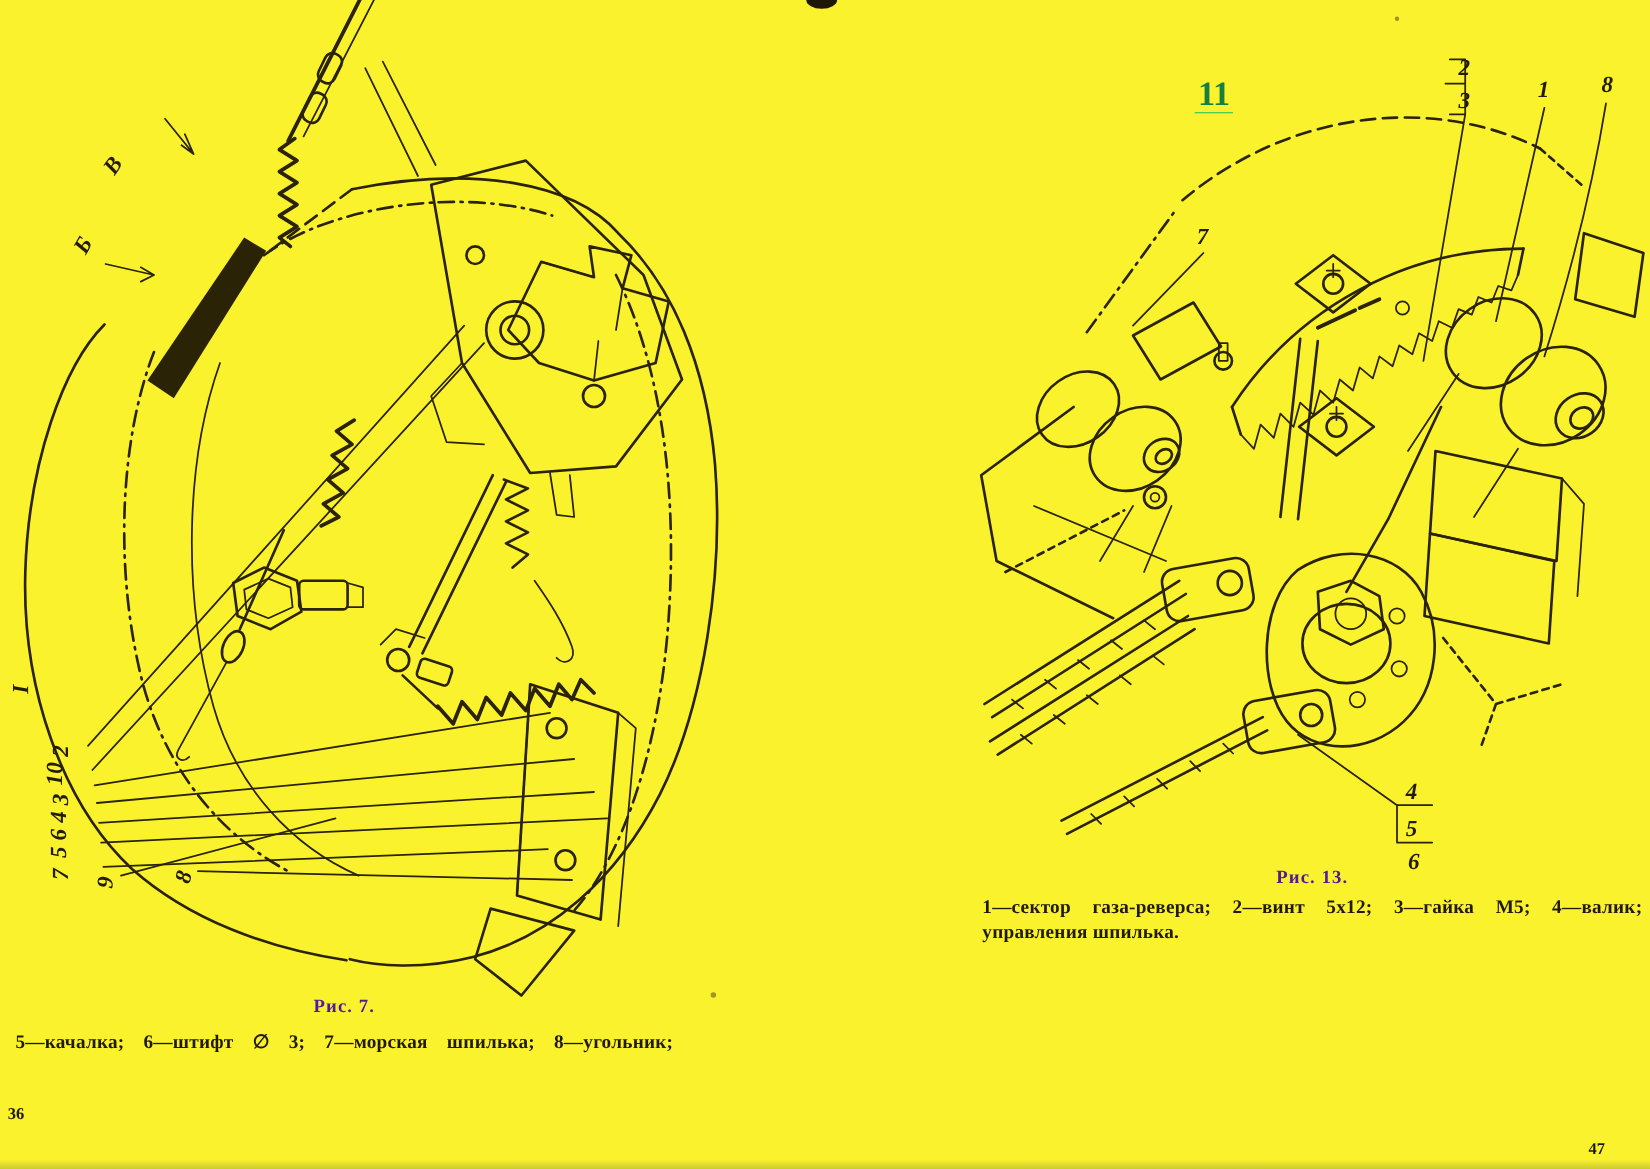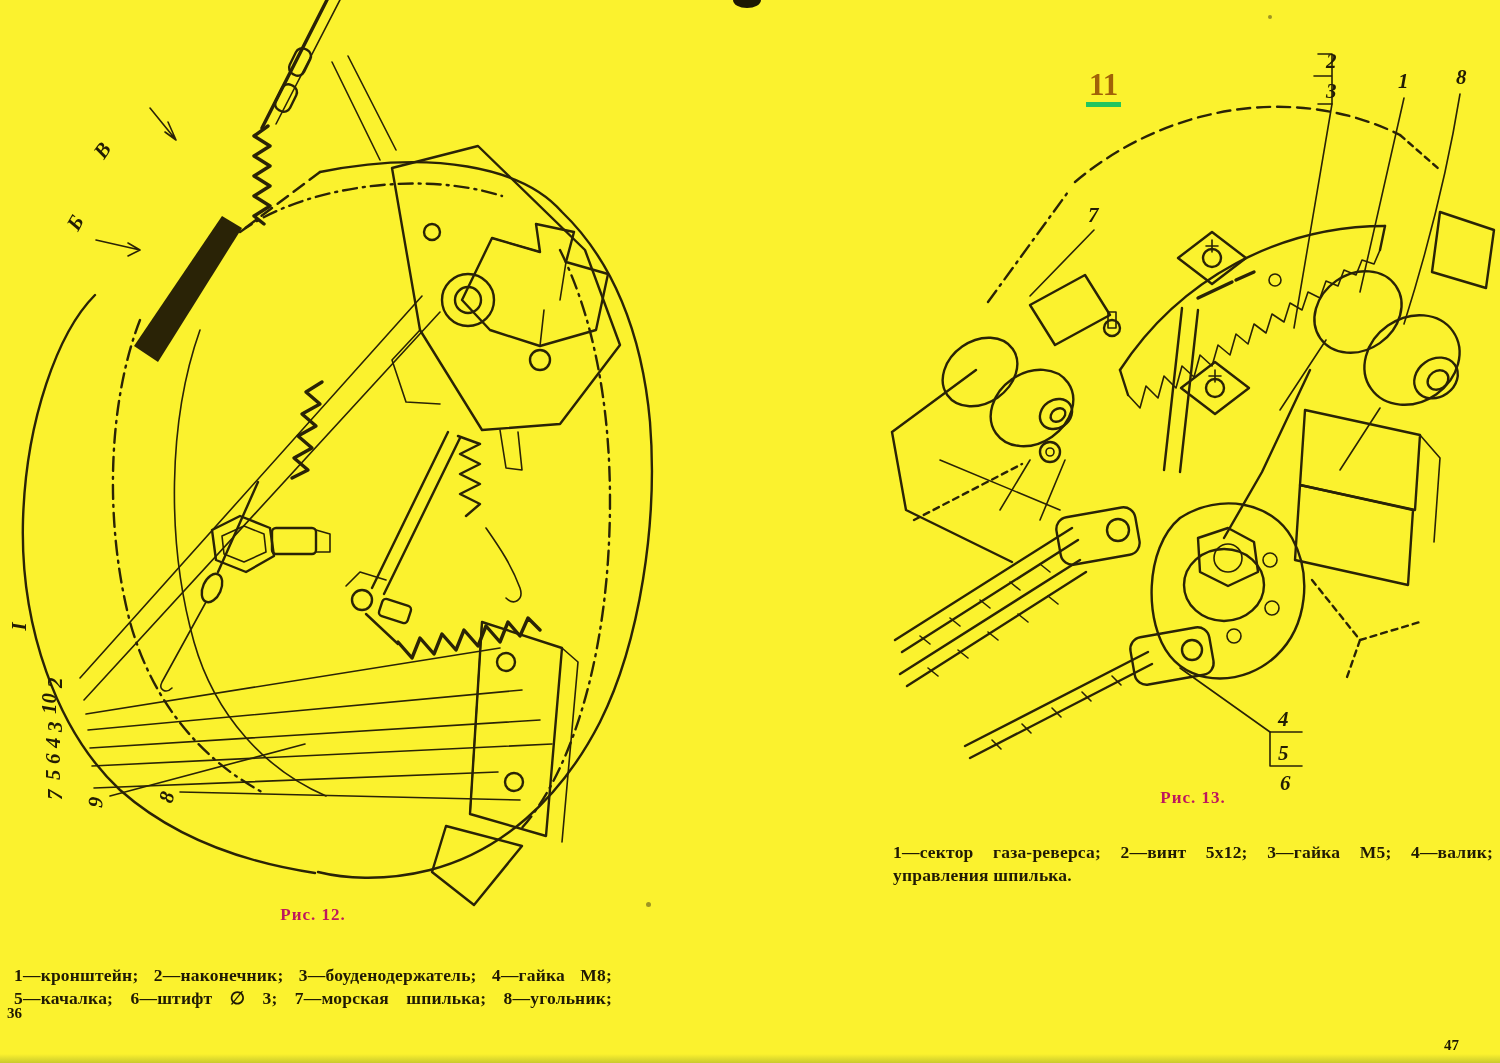--- a/index.html
+++ b/index.html
@@ -20,32 +20,32 @@
   svg .dash{stroke-dasharray:13 7;}
   svg .dashdot{stroke-dasharray:14 6 2 6;}
   svg .smalldash{stroke-dasharray:6 5;}
   svg text{
     fill:#221c04;stroke:none;
     font-family:"Liberation Serif", serif;
     font-style:italic;font-weight:bold;font-size:21px;
   }
   .figtitle{
     position:absolute;font-weight:bold;font-size:17px;letter-spacing:1px;
-    text-align:center;color:#be185d;
+    text-align:center;color:#4c1d95;
   }
   .caption{
     position:absolute;font-weight:bold;font-size:17.5px;line-height:1.33;
-    color:#201a04;letter-spacing:.2px;margin-top:28px;
+    color:#201a04;letter-spacing:.2px;
   }
   .caption .jline{text-align:justify;text-align-last:justify;}
   .caption .lline{text-align:left;}
   .pagenum{position:absolute;font-weight:bold;font-size:15px;color:#1c1703;}
   .section-num{
     position:absolute;left:1086px;top:68px;font-weight:bold;font-size:31px;
-    color:#a16207;border-bottom:5px solid #22c55e;padding:0 3px 0 3px;line-height:1.1;
+    color:#15803d;border-bottom:1px solid #22c55e;padding:0 3px 0 3px;line-height:1.1;
   }
   .blob{position:absolute;background:#1c1803;border-radius:50%;}
   .speck{position:absolute;background:#6b621c;border-radius:50%;opacity:.65;}
   .bottom-edge{
     position:absolute;left:0;right:0;bottom:0;height:9px;
     background:linear-gradient(to bottom, rgba(200,201,41,0), #c9ca2d);
   }
 </style>
 </head>
 <body>
@@ -270,24 +270,23 @@
       <text x="576" y="44">8</text>
       <text x="208" y="182">7</text>
       <text x="398" y="686">4</text>
       <text x="398" y="720">5</text>
       <text x="400" y="750">6</text>
     </g>
   </svg>
 
   <div class="section-num">11</div>
 
-  <div class="figtitle" style="left:14px;top:905px;width:598px;">Рис. 12.</div>
+  <div class="figtitle" style="left:14px;top:905px;width:598px;">Рис. 7.</div>
 
   <div class="caption" style="left:14px;top:936px;width:598px;">
-    <div class="jline">1—кронштейн; 2—наконечник; 3—боуденодержатель; 4—гайка М8;</div>
     <div class="jline">5—качалка; 6—штифт ∅ 3; 7—морская шпилька; 8—угольник;</div>
   </div>
 
   <div class="figtitle" style="left:893px;top:788px;width:600px;">Рис. 13.</div>
 
   <div class="caption" style="left:893px;top:813px;width:600px;">
     <div class="jline">1—сектор газа-реверса; 2—винт 5х12; 3—гайка М5; 4—валик;</div>
     <div class="lline">управления шпилька.</div>
   </div>
 

